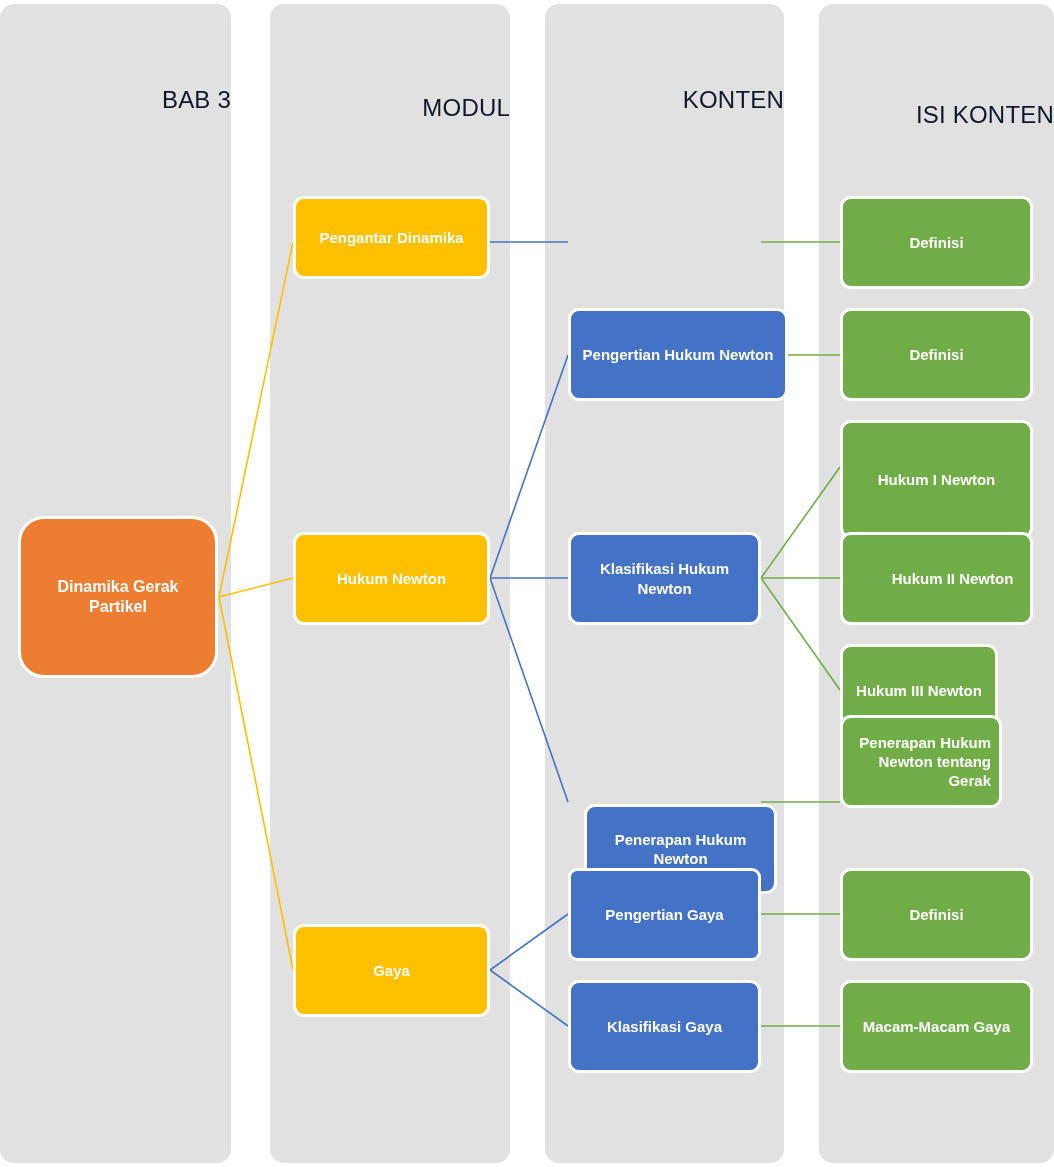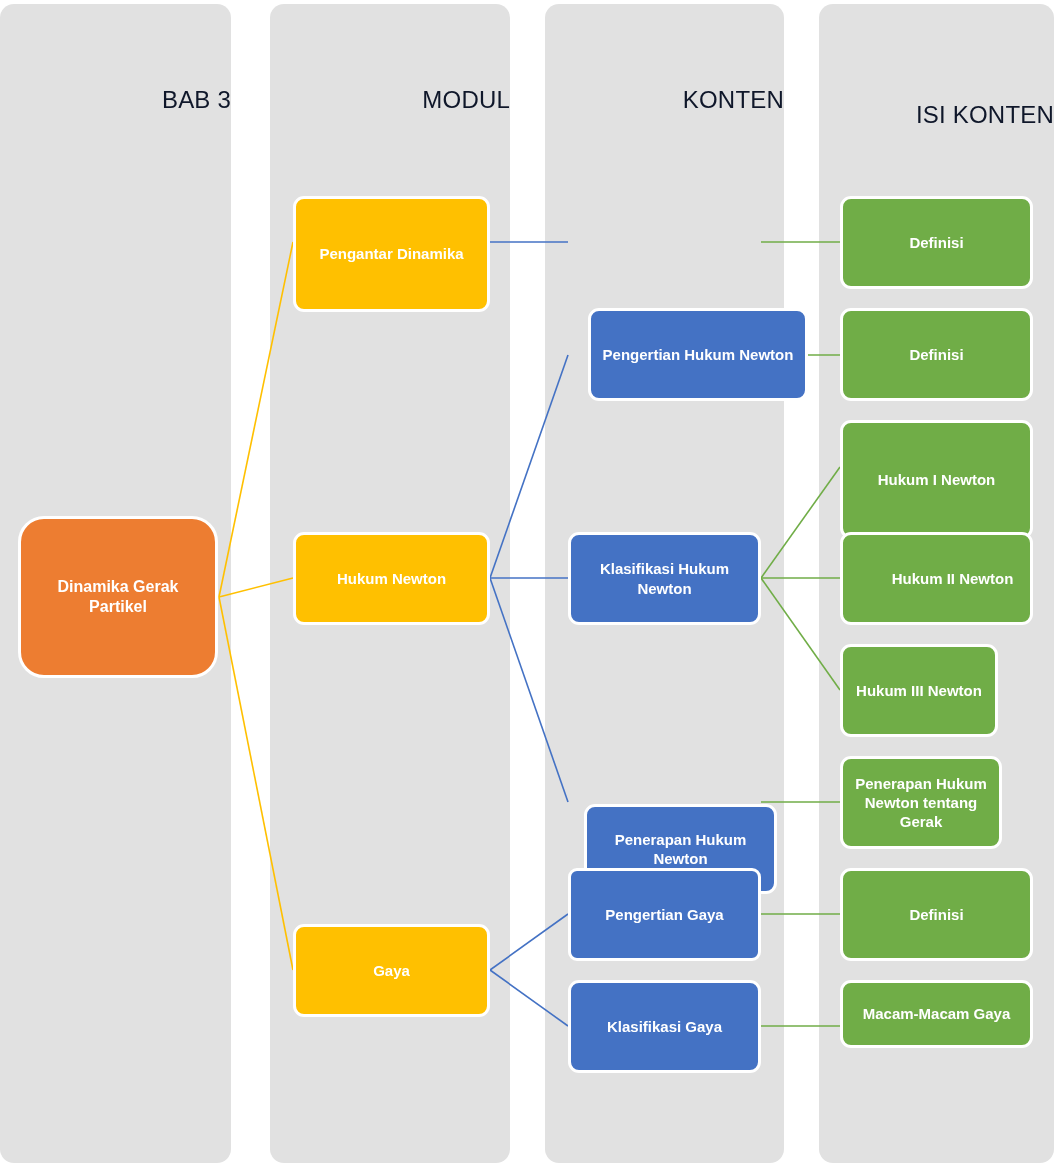--- a/index.html
+++ b/index.html
@@ -35,21 +35,21 @@
   .col-title {
     position: absolute;
     top: 86px;
     text-align: right;
     font-size: 24px;
     font-weight: normal;
     color: #0f172a;
     letter-spacing: 0.2px;
   }
   .col-title.c1 { left: 0px;   width: 231px; }
-  .col-title.c2 { left: 270px; width: 240px; }
+  .col-title.c2 { left: 270px; width: 240px; margin-top: 8px; }
   .col-title.c3 { left: 545px; width: 239px; }
   .col-title.c4 { left: 819px; width: 235px; margin-top: 15px; }
 
   
   #links {
     position: absolute;
     left: 0;
     top: 0;
     width: 1054px;
     height: 1167px;
@@ -119,31 +119,31 @@
       <path d="M761,802 L840,802"></path>
       <path d="M761,914 L840,914"></path>
       <path d="M761,1026 L840,1026"></path>
     </g>
   </svg>
 
   <div class="node root" style="left:18px; top:516px; width:200px; height:162px;">
     <span>Dinamika Gerak Partikel</span>
   </div>
 
-  <div class="node modul" style="left:293px; top:196px; width:197px; height:116px;">
+  <div class="node modul" style="left:293px; top:196px; width:197px; height:83px;">
     <span>Pengantar Dinamika</span>
   </div>
   <div class="node modul" style="left:293px; top:532px; width:197px; height:93px;">
     <span>Hukum Newton</span>
   </div>
   <div class="node modul" style="left:293px; top:924px; width:197px; height:93px;">
     <span>Gaya</span>
   </div>
 
-  <div class="node konten" style="left:568px; top:308px; width:220px; height:93px;margin-left:20px;">
+  <div class="node konten" style="left:568px; top:308px; width:220px; height:93px;">
     <span>Pengertian Hukum Newton</span>
   </div>
   <div class="node konten" style="left:568px; top:532px; width:193px; height:93px;">
     <span>Klasifikasi Hukum Newton</span>
   </div>
   <div class="node konten" style="left:584px; top:756px; width:193px; height:90px;margin-top:48px;">
     <span>Penerapan Hukum Newton</span>
   </div>
   <div class="node konten" style="left:568px; top:868px; width:193px; height:93px;border-radius:9px;">
     <span>Pengertian Gaya</span>
@@ -160,23 +160,23 @@
   </div>
   <div class="node isi" style="left:840px; top:420px; width:193px; height:119px;">
     <span>Hukum I Newton</span>
   </div>
   <div class="node isi" style="left:840px; top:532px; width:193px; height:93px;padding-left:40px;">
     <span>Hukum II Newton</span>
   </div>
   <div class="node isi" style="left:840px; top:644px; width:158px; height:93px;">
     <span>Hukum III Newton</span>
   </div>
-  <div class="node isi" style="left:840px; top:756px; width:162px; height:93px;">
+  <div class="node isi" style="left:840px; top:715px; width:162px; height:93px;text-align:right;">
     <span>Penerapan Hukum Newton tentang Gerak</span>
   </div>
   <div class="node isi" style="left:840px; top:868px; width:193px; height:93px;">
     <span>Definisi</span>
   </div>
-  <div class="node isi" style="left:840px; top:980px; width:193px; height:68px;">
+  <div class="node isi" style="left:840px; top:980px; width:193px; height:93px;">
     <span>Macam-Macam Gaya</span>
   </div>
 
 </div>
 
 </body></html>

